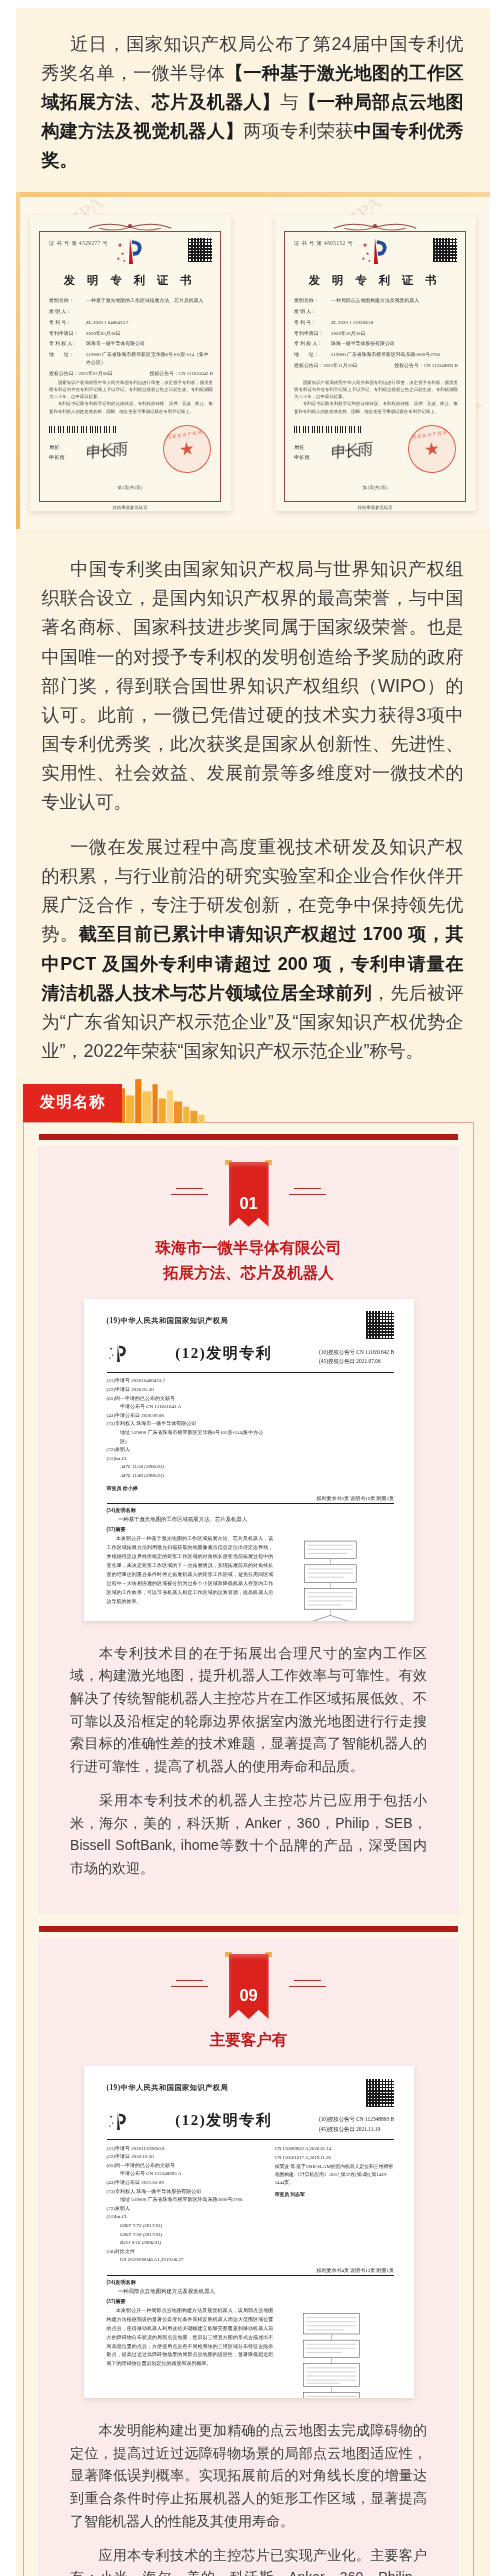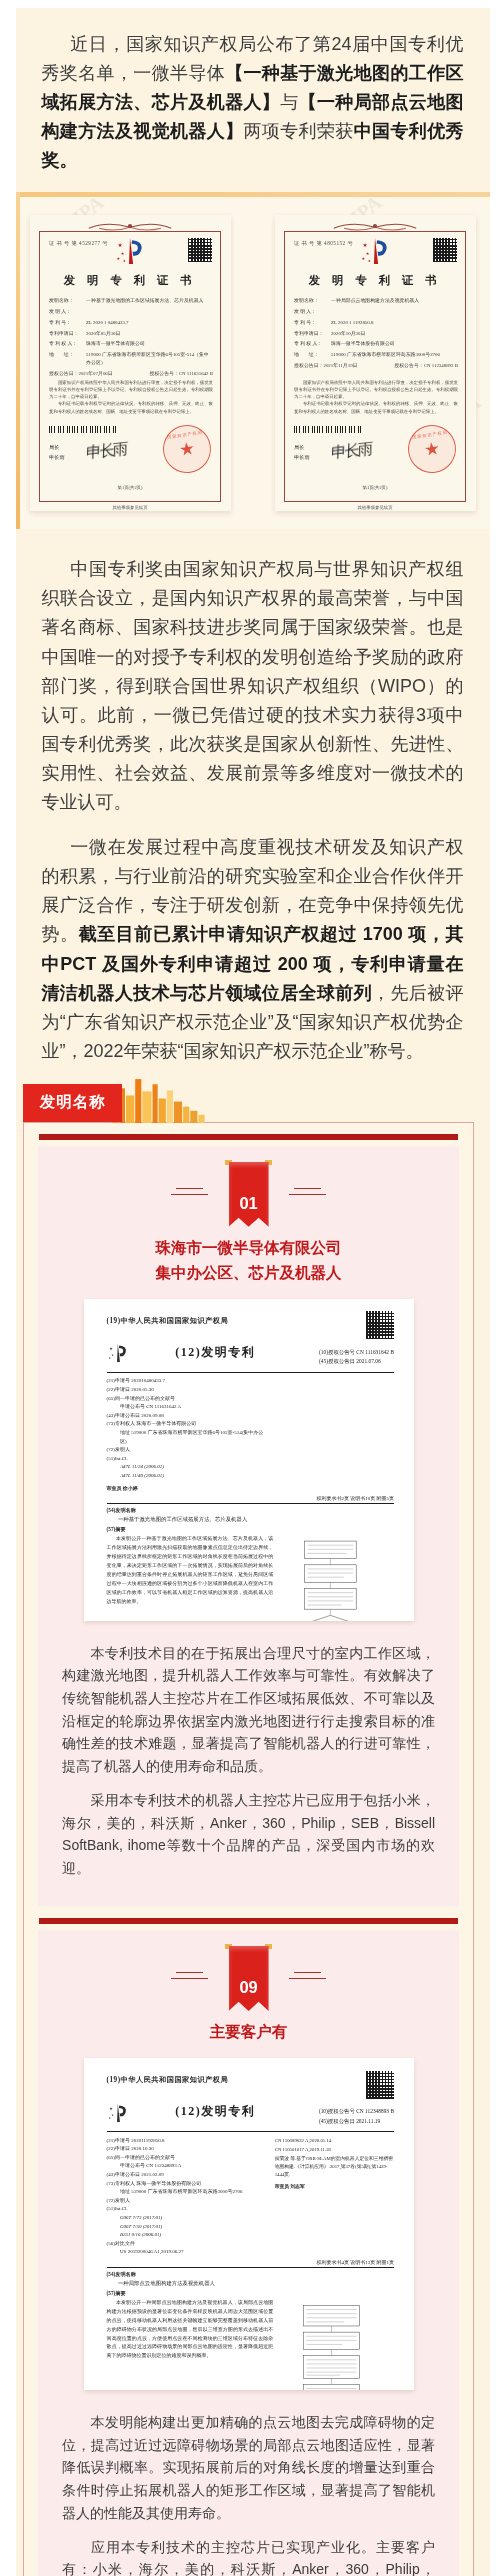--- a/index.html
+++ b/index.html
@@ -101,33 +101,33 @@
   .ribbon .pin-l { left:-3.6px; } .ribbon .pin-r { right:-3.6px; }
   .ribbon .flag { position:absolute; top:2.1px; left:0; width:40px; height:65px; background:#da211c;
     clip-path:polygon(0 0,100% 0,100% 100%,75% 86%,50% 100%,25% 86%,0 100%);
     display:flex; align-items:flex-start; justify-content:center;
     box-shadow:inset 0 3.1px 4.1px rgba(255,255,255,.25); }
   .ribbon .num { margin-top:32px; color:#fff; font-size:16.5px; font-weight:700; }
 
   .sec-title { margin-top:9.3px; text-align:center; font-size:15.5px; font-weight:700;
     color:#c0181b; line-height:1.6; }
 
-  .sec-para { margin:0; font-size:14px; line-height:1.62; color:#3d3d3d; text-align:justify; }
+  .sec-para { margin:8px; font-size:14px; line-height:1.62; color:#3d3d3d; text-align:justify; }
   .sec-para .ind { display:inline-block; width:28px; }
   .sp1 { margin-top:20.6px; } .sp2 { margin-top:11.3px; }
 
   
   .paper { width:330px; height:322px; margin:13.4px auto 0; background:#ffffff;
     box-shadow:0 1.5px 4.6px rgba(140,100,60,.2); padding:12.4px 19.6px 0 23px;
     font-family:"Liberation Serif", serif; color:#1f1f1f; position:relative; overflow:hidden; }
   .pt-head { display:flex; justify-content:space-between; align-items:flex-start; }
   .pt-gov { font-size:7.2px; font-weight:700; letter-spacing:0.5px; padding-top:4.1px; }
   .pt-qr { width:28px; height:28px; }
   .pt-row2 { display:flex; align-items:flex-start; margin-top:1px; }
-  .pt-kind { font-size:12px; font-weight:700; letter-spacing:1.5px; margin:3.1px 0 0 47px;font-family:Liberation Serif, serif; }
+  .pt-kind { font-size:15px; font-weight:700; letter-spacing:1.5px; margin:3.1px 0 0 47px;font-family:Liberation Serif, serif; }
   .pt-pub { margin-left:auto; font-size:5.4px; line-height:1.8; text-align:left; padding-top:7.2px; }
   .pt-hr { border-top:1px solid #1f1f1f; margin-top:5.2px; }
   .pt-cols { display:flex; margin-top:4.1px; }
   .pt-left { flex:0 0 56%; font-size:5px; line-height:1.72; }
   .pt-right { flex:1; font-size:4.8px; line-height:1.7; padding-left:7.2px; }
   .pt-right .ref { text-indent:0; margin-bottom:1px; }
   .pt-examiner { margin-top:4.1px; font-weight:700; }
   .pt-pages { text-align:right; font-size:5px; margin-top:2.1px; }
   .pt-hr2 { border-top:0.8px solid #1f1f1f; margin-top:2.1px; }
   .pt-name-label { font-size:5.2px; font-weight:700; margin-top:3.1px; }
@@ -347,21 +347,21 @@
               <span class="num">01</span>
             </div>
         </div>
         <div class="rib-lines rgt">
             <i></i>
             <i></i>
           </div>
       </div>
       <div class="sec-title">
         <div>珠海市一微半导体有限公司</div>
-        <div>集中办公区、芯片及机器人</div>
+        <div>拓展方法、芯片及机器人</div>
       </div>
 
       <div class="paper">
         <div class="pt-head">
           <div class="pt-gov">(19)中华人民共和国国家知识产权局</div>
           <div class="pt-qr qr"></div>
         </div>
         <div class="pt-row2">
           <svg width="21.6" height="26" viewBox="0 0 60 58">
             <path d="M30 4 L36 54 L28 54 Z" fill="#2b2b2b"></path>

